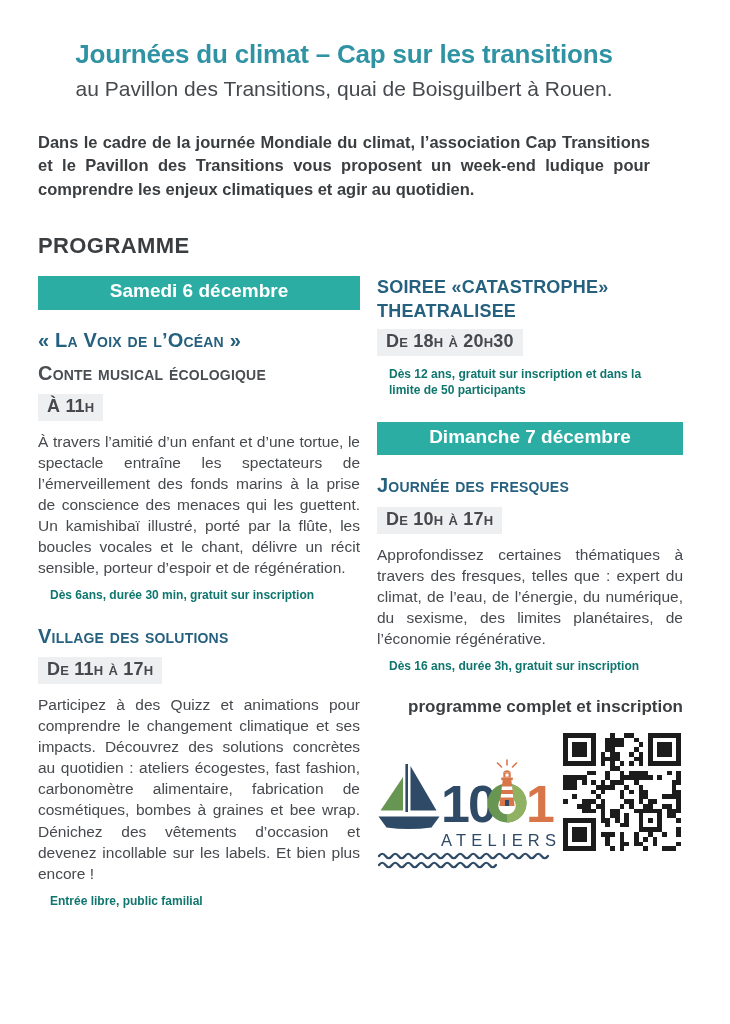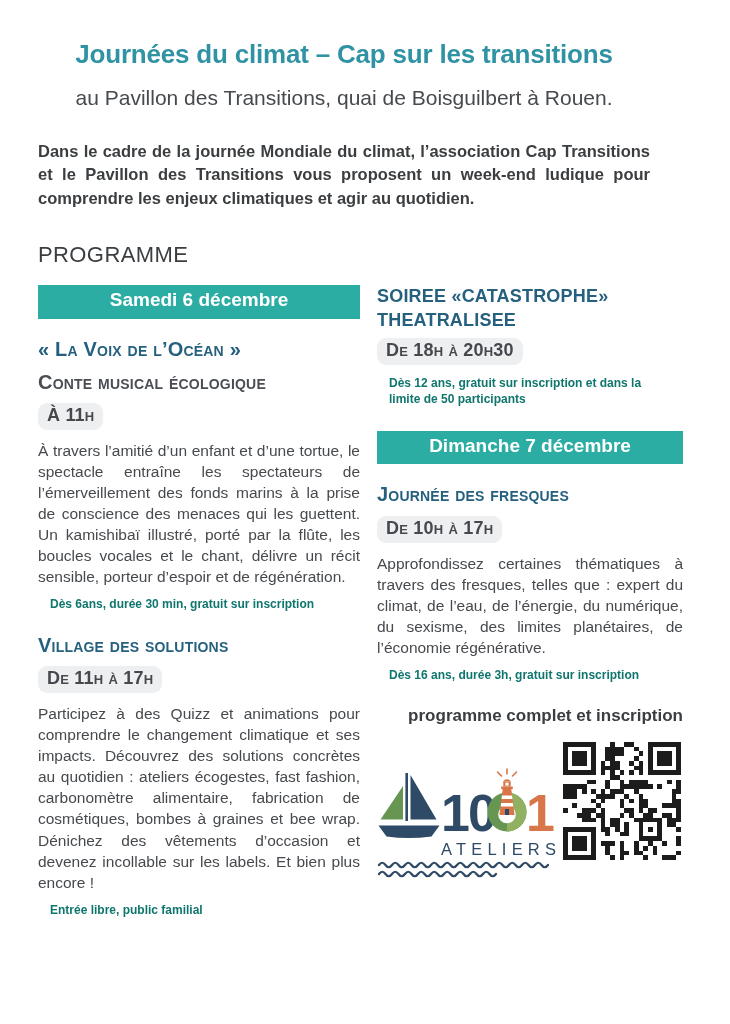--- a/index.html
+++ b/index.html
@@ -8,27 +8,27 @@
     box-sizing:border-box;padding:32px 38px 6px;
     font-family:"Liberation Sans", sans-serif;
     color:#46494d;
   }
   
   .flyer-header{text-align:center;}
   .flyer-title{
     margin:8px 0 3px;font-size:26px;line-height:1.1;font-weight:bold;
     color:#2f93a4;letter-spacing:-0.2px;
   }
-  .flyer-subtitle{margin:17px;font-size:21px;font-weight:normal;color:#46494d;}
+  .flyer-subtitle{margin:8px;font-size:21px;font-weight:normal;color:#46494d;}
   .intro{
     margin:30px 0 0;font-size:16.5px;font-weight:bold;color:#3b3e41;
     line-height:1.43;text-align:justify;
   }
   .programme-heading{
-    margin:32px 0 17px;font-size:22px;font-weight:normal;color:#3b3e41;
+    margin:32px 0 17px;font-size:22px;font-weight:bold;color:#3b3e41;
     letter-spacing:0.4px;
   }
   
   .columns{display:grid;grid-template-columns:322px 1fr;column-gap:17px;}
   .day-banner{
     background:#2bada3;color:#ffffff;font-weight:bold;font-size:19px;
     padding:4px 13px 7px;margin:0 0 19px;line-height:1.2;text-align:center;
   }
   .event{margin:0;}
   .event-title{
@@ -36,21 +36,21 @@
     font-variant:small-caps;line-height:1.18;letter-spacing:0.2px;
   }
   .event-title.allcaps{font-size:18px;line-height:1.3;margin-bottom:6px;}
   .event-subtitle{
     margin:0 0 9px;font-size:20px;font-weight:bold;color:#4a4e53;
     font-variant:small-caps;letter-spacing:0.2px;
   }
   .time-badge{
     display:inline-block;background:#edeff1;color:#45494e;
     font-variant:small-caps;font-weight:bold;font-size:18px;
-    padding:2px 9px 4px;margin:0 0 10px;letter-spacing:0.2px;border-radius:9px;
+    padding:2px 9px 4px;margin:0 0 10px;letter-spacing:0.2px;
   }
   .event-desc{
     margin:0 0 9px;font-size:15.5px;color:#46494d;line-height:1.36;
     text-align:justify;
   }
   .event-note{
     margin:0 12px 21px;font-size:12px;font-weight:bold;color:#0f766e;
     line-height:1.35;
   }
   .spacer-sm{height:2px;}

